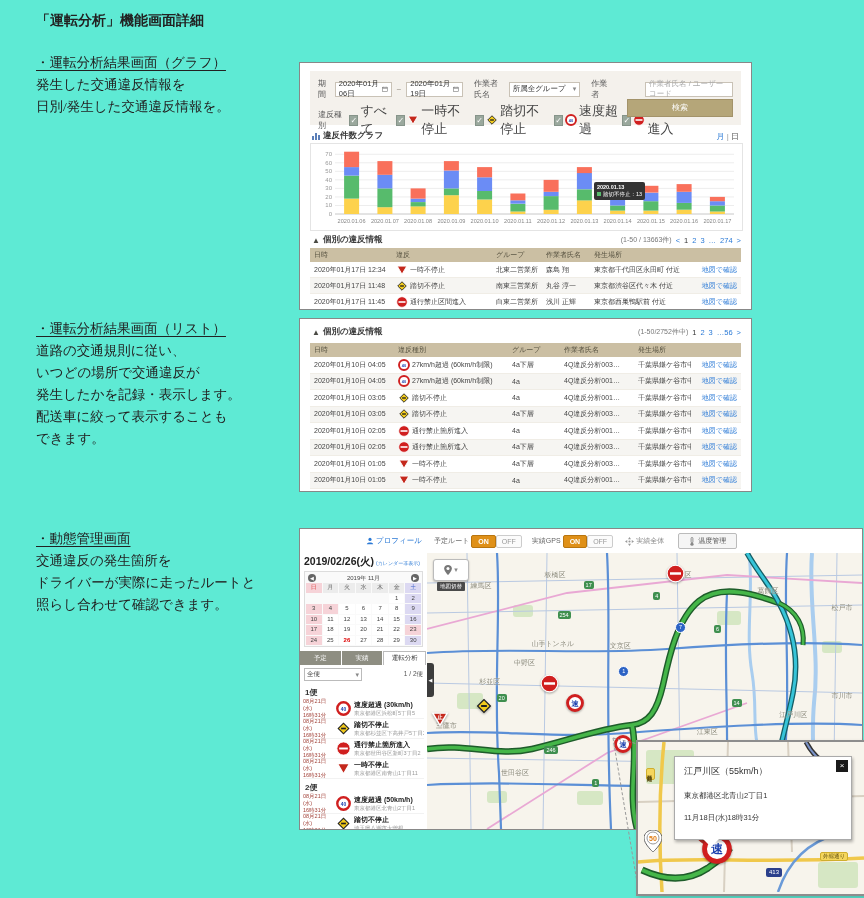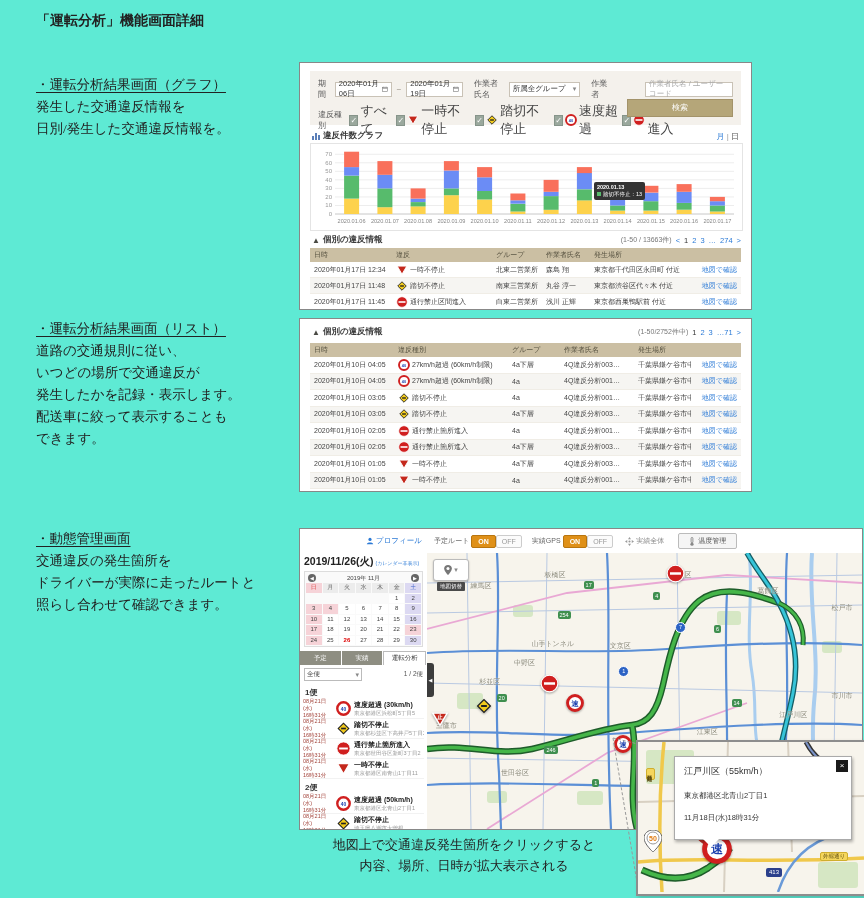--- a/index.html
+++ b/index.html
@@ -130,21 +130,21 @@
   .ishield{position:absolute;left:128px;top:126px;background:#2b3f8c;color:#fff;font-size:6px;line-height:9px;padding:0 3px;border-radius:2px;z-index:5;}
   .pin{position:absolute;left:6px;top:88px;z-index:5;}
 </style>
 </head>
 <body>
 
 <div class="canvas">
 
   <div class="doc doc-title">「運転分析」機能画面詳細</div>
 
-  <div class="doc sec" style="top:74px;">
+  <div class="doc sec" style="top:52px;">
     <span class="sec-h">・運転分析結果画面（グラフ）</span>
     <span>発生した交通違反情報を</span><br>
     <span>日別/発生した交通違反情報を。</span>
   </div>
 
   <div class="doc sec" style="top:318px;">
     <span class="sec-h">・運転分析結果画面（リスト）</span>
     <span>道路の交通規則に従い、</span><br>
     <span>いつどの場所で交通違反が</span><br>
     <span>発生したかを記録・表示します。</span><br>
@@ -422,21 +422,21 @@
   <div class="shot" id="shot2">
     <div class="tablehead" style="top:7px;">
       <span class="warn-tri">▲</span>
       <span>個別の違反情報</span>
       <span class="pagwrap">
         <span class="count">(1-50/2752件中)</span>
         <span id="pag2" style="display:inline-flex;gap:4px;">
             <span class="pg cur">1</span>
             <span class="pg">2</span>
             <span class="pg">3</span>
-            <span class="pg">…71</span>
+            <span class="pg">…56</span>
             <span class="pg">&gt;</span>
           </span>
       </span>
     </div>
     <div class="ttable t2" style="top:24px;">
       <div class="thead" id="t2-head">
           <span class="c-date">日時</span>
           <span class="c-viol">違反種別</span>
           <span class="c-group">グループ</span>
           <span class="c-name">作業者氏名</span>
@@ -600,21 +600,21 @@
         <svg width="6" height="9" viewBox="0 0 6 10">
             <rect x="2" y="0.5" width="2" height="6" rx="1" fill="none" stroke="#888"></rect>
             <circle cx="3" cy="8" r="1.8" fill="#888"></circle>
           </svg>
         <span>温度管理</span>
       </span>
     </div>
 
     <div class="sidebar">
       <div class="sb-date-row">
-        <span class="sb-date">2019/11/26(火)</span>
+        <span class="sb-date">2019/02/26(火)</span>
         <span class="sb-caltgl">(カレンダー非表示)</span>
       </div>
       <div class="calbox">
         <div class="cal-head">
           <span class="cal-nav">◀</span>
           <span>2019年 11月</span>
           <span class="cal-nav">▶</span>
         </div>
         <div id="cal-grid">
             <span class="cal-c cal-h sun">日</span>
@@ -881,24 +881,20 @@
               <circle cx="5" cy="4.5" r="2" fill="#fff"></circle>
             </svg>
           <span class="caret">▾</span>
         </span>
         <span class="layerlbl">地図切替</span>
       </div>
       <div class="collapse">◀</div>
     </div>
   </div>
 
-  <div class="doc caption">
-    <span>地図上で交通違反発生箇所をクリックすると</span><br>
-    <span>内容、場所、日時が拡大表示される</span>
-  </div>
 
   <svg id="leader" width="266" height="174">
     <line x1="15" y1="12" x2="40" y2="18" stroke="#999" stroke-width="1" stroke-dasharray="3,2"></line>
     <line x1="15" y1="12" x2="40" y2="162" stroke="#999" stroke-width="1" stroke-dasharray="3,2"></line>
   </svg>
 
   <div class="inset">
     <svg width="226" height="150" viewBox="0 0 226 150">
       <rect width="226" height="150" fill="#f7f4ec"></rect>
       <rect x="8" y="8" width="48" height="34" rx="3" fill="#d6e7c4"></rect>

